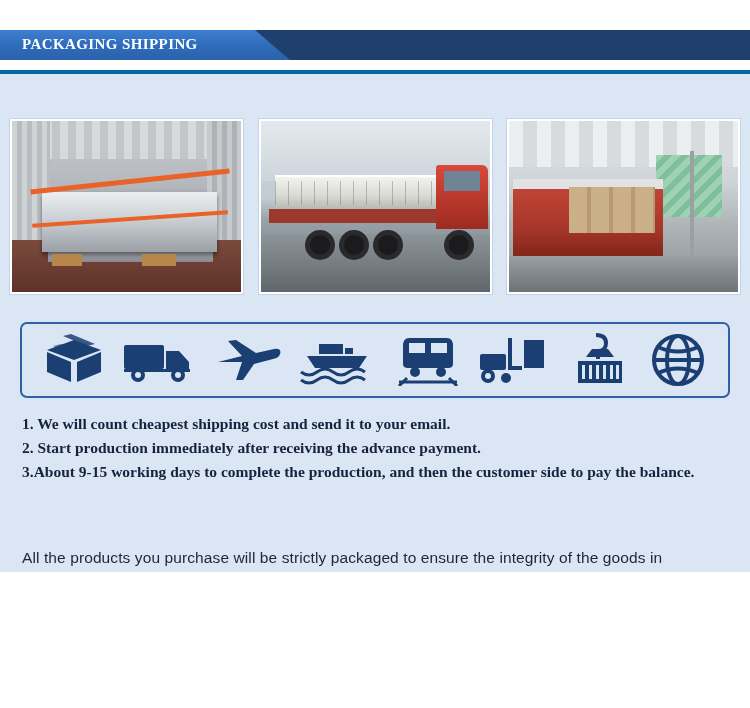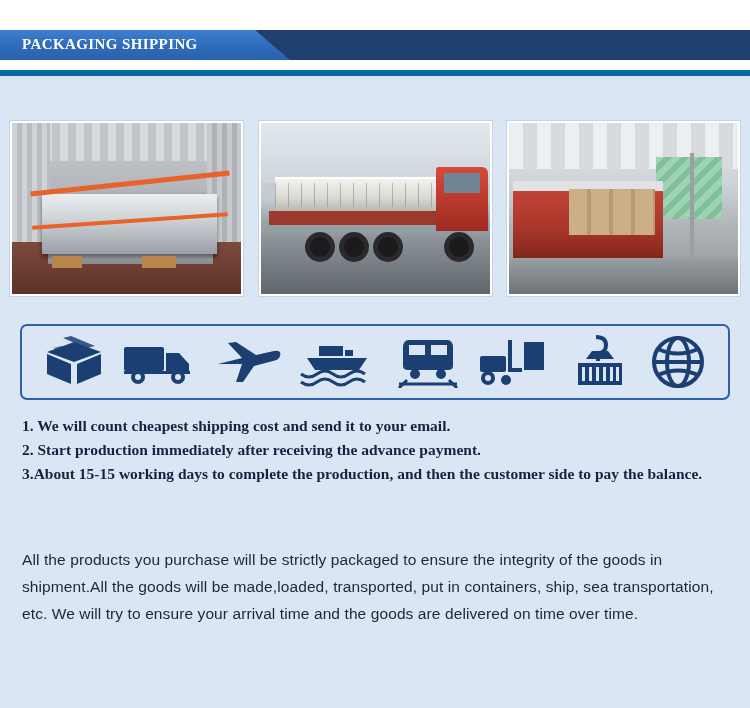--- a/index.html
+++ b/index.html
@@ -6,21 +6,21 @@
   html, body {
     width: 750px;
     height: 708px;
     background: #ffffff;
     font-family: "Liberation Sans", sans-serif;
   }
 
   #page {
     position: relative;
     width: 750px;
-    height: 708px;
+    height: 572px;
     overflow: hidden;
     background: #ffffff;
   }
 
   
   .header-wrap {
     position: relative;
     width: 750px;
     height: 70px;
     background: #ffffff;
@@ -54,21 +54,21 @@
   }
 
   
   .panel {
     position: absolute;
     left: 0;
     top: 70px;
     width: 750px;
     height: 638px;
     background: #dbe6f5;
-    border-top: 6px solid #0369a1;
+    border-top: 4px solid #0369a1;
   }
 
   
   .photo-row {
     position: absolute;
     left: 10px;
     top: 45px;
     width: 730px;
     height: 175px;
     display: flex;
@@ -325,19 +325,19 @@
           <path d="M9 15 q20 9 40 0"></path>
           <path d="M9 41 q20 -9 40 0"></path>
         </svg>
       </span>
 
     </div>
 
     <div class="bold-lines">
       <p>1. We will count cheapest shipping cost and send it to your email.</p>
       <p>2. Start production immediately after receiving the advance payment.</p>
-      <p>3.About 15-15 working days to complete the production, and then the customer side to pay the balance.</p>
+      <p>3.About 9-15 working days to complete the production, and then the customer side to pay the balance.</p>
     </div>
 
     <div class="para">All the products you purchase will be strictly packaged to ensure the integrity of the goods in shipment.All the goods will be made,loaded, transported, put in containers, ship, sea transportation, etc. We will try to ensure your arrival time and the goods are delivered on time over time.</div>
 
   </div>
 </div>
 
 </body></html>

